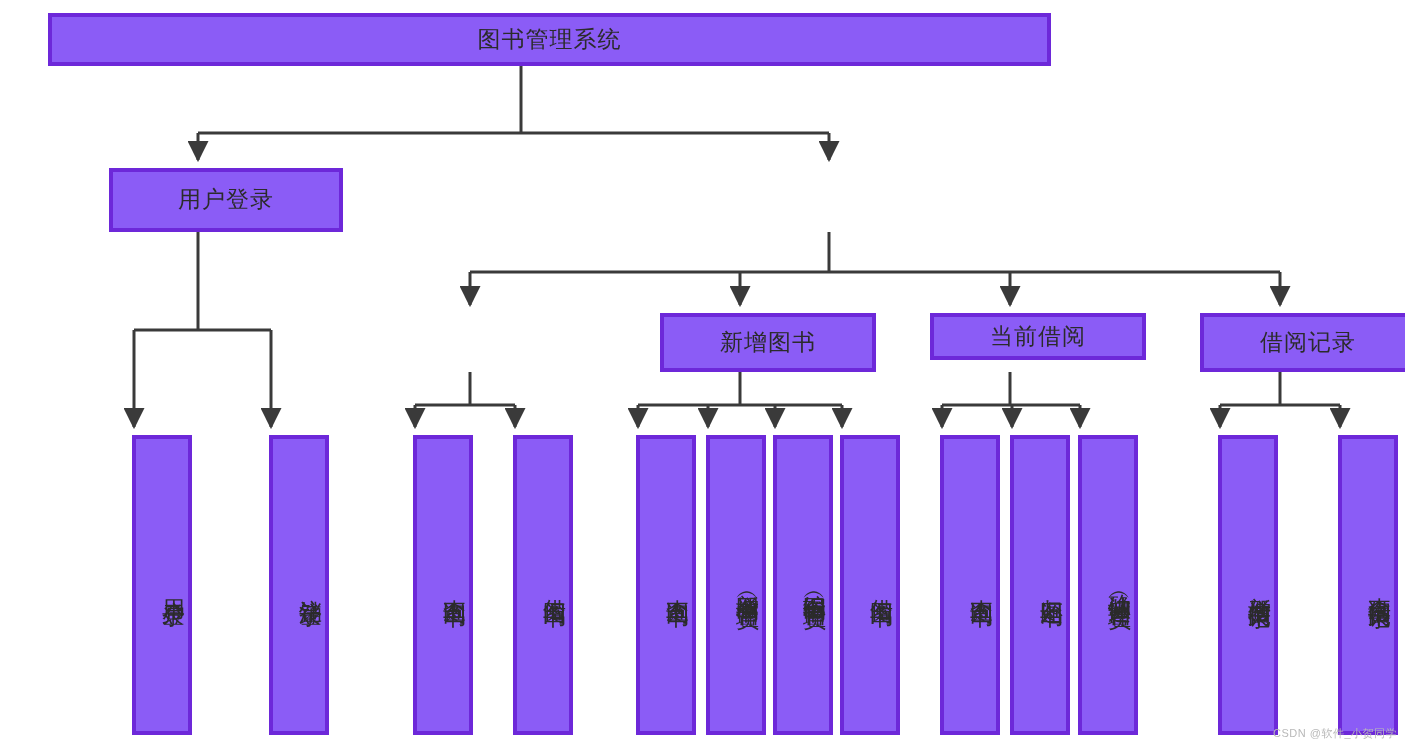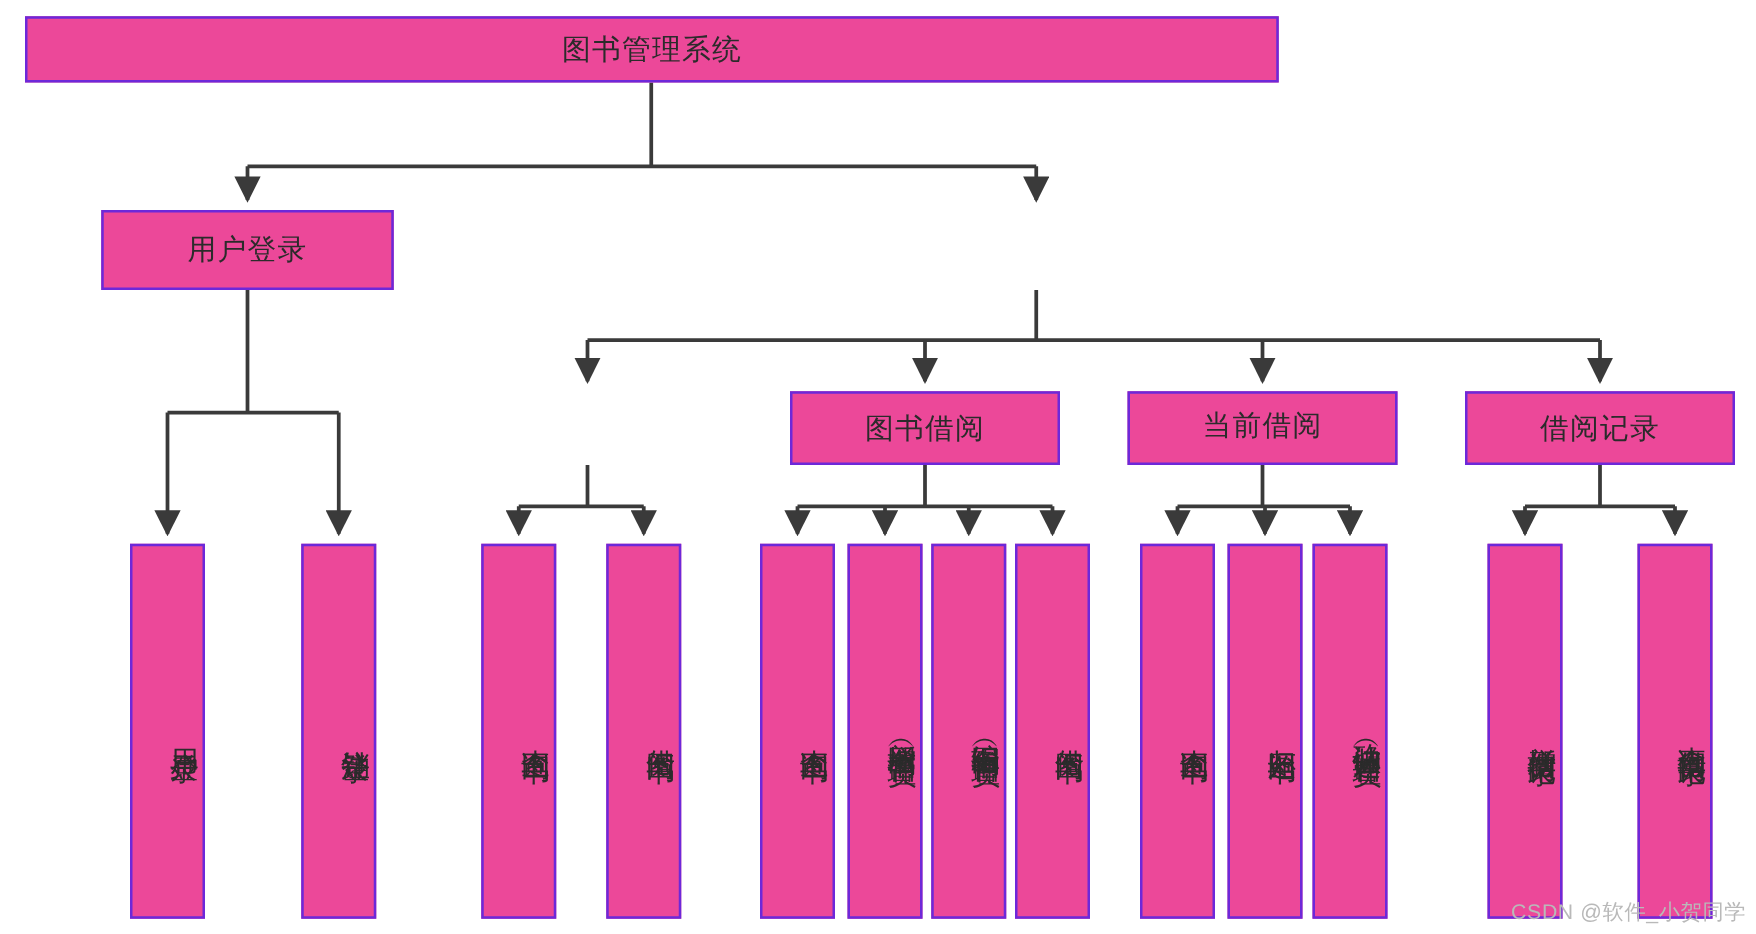--- a/index.html
+++ b/index.html
@@ -8,26 +8,27 @@
     width:1405px;height:747px;
     background:#ffffff;
     font-family:"Liberation Sans","DejaVu Sans",sans-serif;
     overflow:hidden;
     position:relative;
   }
   #diagram{position:absolute;left:0;top:0;width:1405px;height:747px;}
   .node{
     position:absolute;
     box-sizing:border-box;
-    border:2px solid #6d28d9;
-    background:#ec4899;
+    border:4px solid #6d28d9;
+    background:#8b5cf6;
     display:flex;
     align-items:center;
     justify-content:center;
     color:#2b2b2b;
+    margin-left:28px;
   }
   .node.horiz{
     font-size:23px;
     letter-spacing:1px;
     line-height:1.2;
   }
   .node.vert{
     writing-mode:vertical-rl;
     text-orientation:upright;
     font-size:23px;
@@ -45,21 +46,21 @@
     text-align:left;
   }
   svg#links{
     position:absolute;left:0;top:0;width:1405px;height:747px;
     pointer-events:none;
   }
   #watermark{
     position:absolute;
     right:8px;
     bottom:6px;
-    font-size:17px;
+    font-size:11px;
     color:#b9b9b9;
     letter-spacing:0.5px;
     white-space:nowrap;
     font-family:"Liberation Sans","DejaVu Sans",sans-serif;
   }
 </style>
 </head>
 <body>
 
 <div id="diagram">
@@ -116,23 +117,23 @@
 
   <div class="node horiz" style="left:20px;top:13px;width:1003px;height:53px;">
     <span>图书管理系统</span>
   </div>
 
   <div class="node horiz" style="left:81px;top:168px;width:234px;height:64px;">
     <span>用户登录</span>
   </div>
 
   <div class="node horiz" style="left:632px;top:313px;width:216px;height:59px;">
-    <span>图书借阅</span>
+    <span>新增图书</span>
   </div>
-  <div class="node horiz" style="left:902px;top:313px;width:216px;height:59px;font-family:Liberation Mono, monospace;">
+  <div class="node horiz" style="left:902px;top:313px;width:216px;height:47px;">
     <span>当前借阅</span>
   </div>
   <div class="node horiz" style="left:1172px;top:313px;width:216px;height:59px;">
     <span>借阅记录</span>
   </div>
 
   <div class="node vert" style="left:104px;top:435px;width:60px;height:300px;">
     <span class="vtext">用户登录</span>
   </div>
   <div class="node vert" style="left:241px;top:435px;width:60px;height:300px;">

